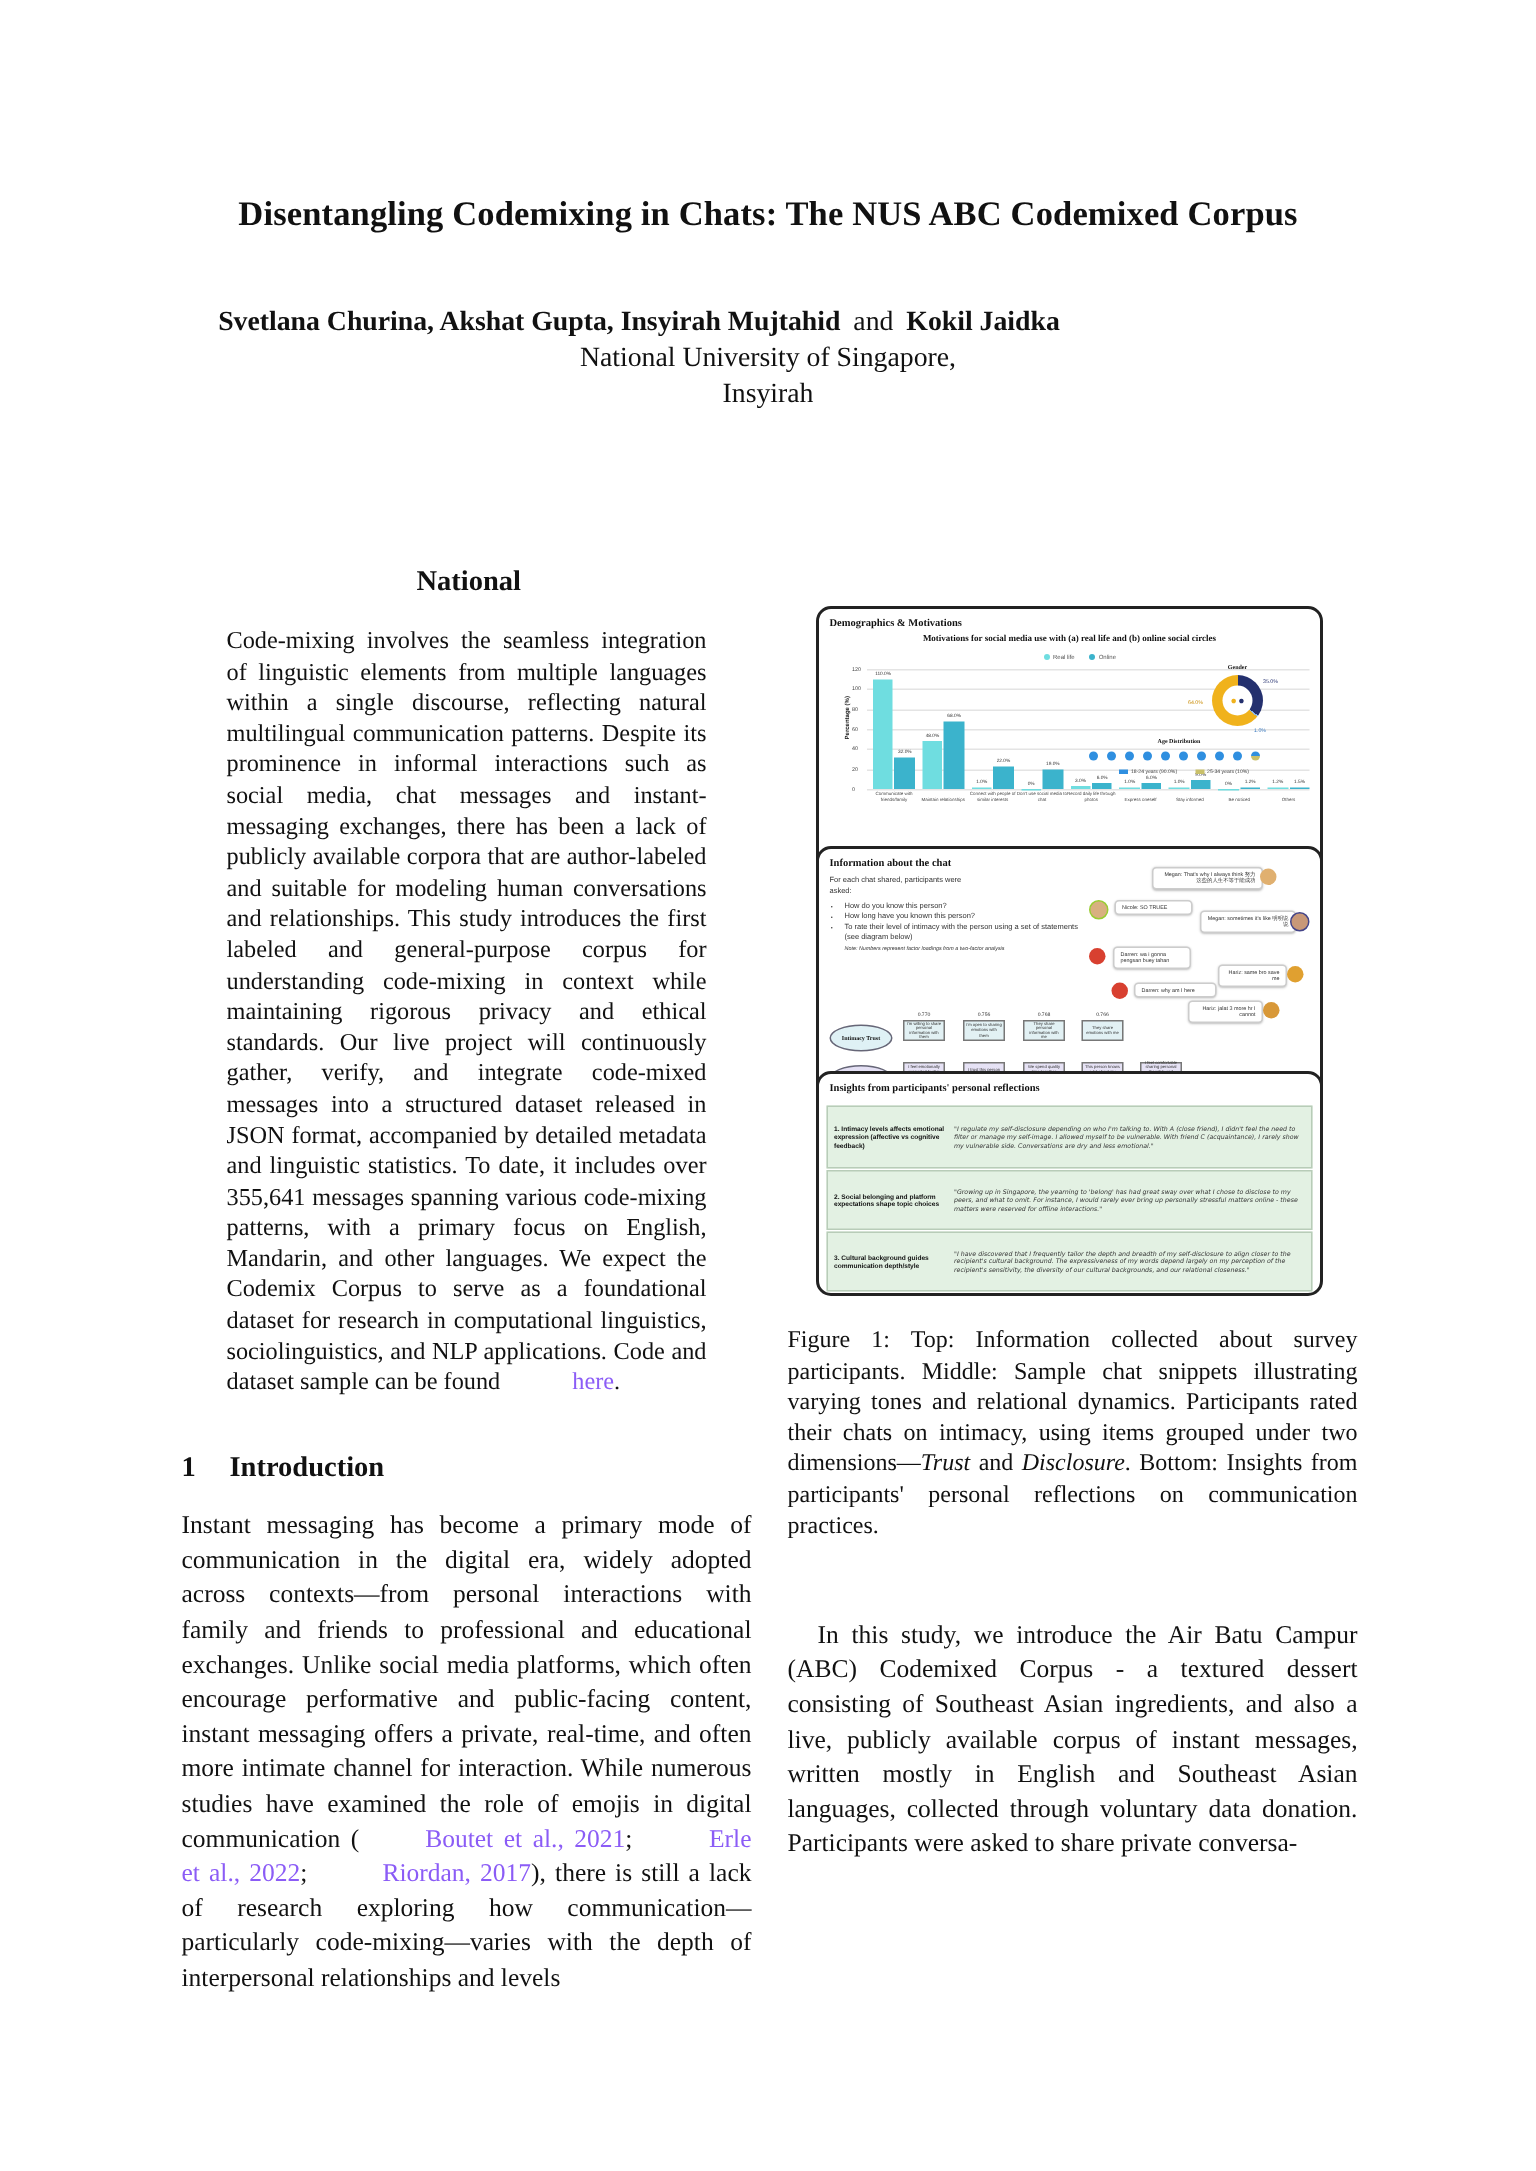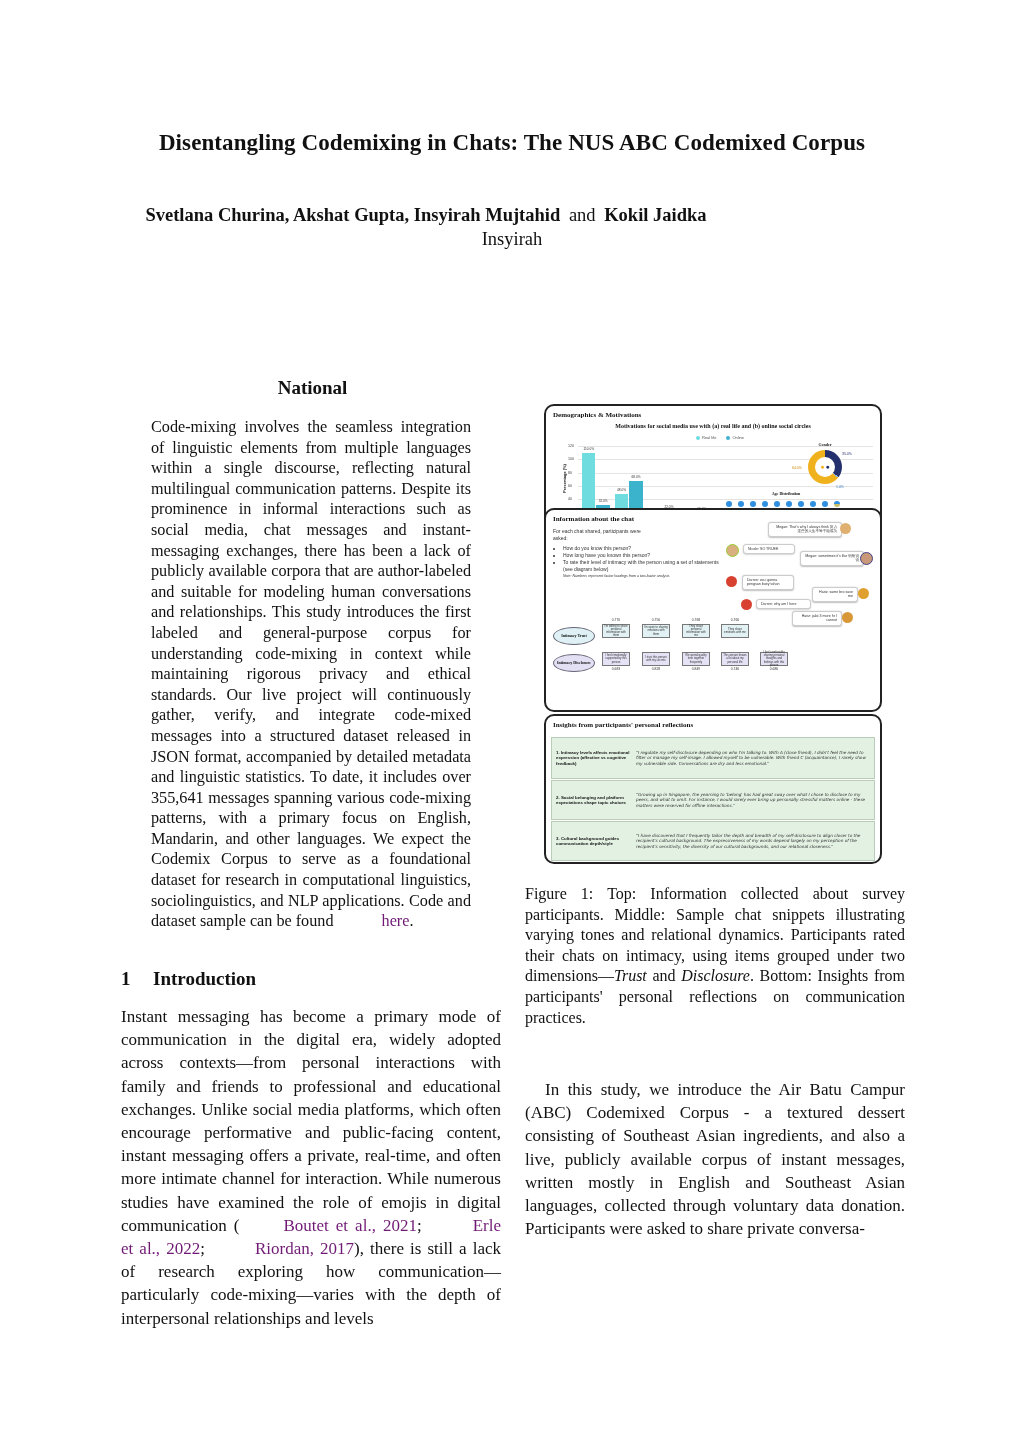--- a/index.html
+++ b/index.html
@@ -4,33 +4,33 @@
 <style>
   html,body{margin:0;padding:0;background:#fff;}
   body{width:1024px;height:1447px;position:relative;font-family:"Liberation Serif","DejaVu Serif",serif;color:#111;overflow:hidden;}
   .abs{position:absolute;}
   .title{left:0;width:1024px;top:130px;text-align:center;font-size:23px;font-weight:bold;letter-spacing:0.1px;}
   .authors{left:0;width:852px;top:203px;text-align:center;font-size:18.5px;line-height:24px;}
   .authors b{font-weight:bold;}
   .affil{left:0;width:1024px;top:227px;text-align:center;font-size:18.5px;line-height:24px;}
   .abs-head{left:120px;width:385px;top:377px;text-align:center;font-size:19px;font-weight:bold;}
   .abstract{left:151px;width:320px;top:417px;font-size:16.2px;line-height:20.6px;text-align:justify;hyphens:manual;}
-  .link{color:#701a75;padding-left:44px;}
+  .link{color:#8b5cf6;padding-left:44px;}
   .sec-head{left:121px;top:968px;font-size:19px;font-weight:bold;}
   .sec-head .num{display:inline-block;width:32px;}
   .intro{left:121px;width:380px;top:1005px;font-size:17px;line-height:23.2px;text-align:justify;}
   .caption{left:525px;width:380px;top:884px;font-size:16px;line-height:20.6px;text-align:justify;}
   .col2{left:525px;width:380px;top:1072px;font-size:17px;line-height:23.2px;text-align:justify;}
   .col2 p{margin:0;}
   .col2 p.ind{text-indent:20px;margin-top:6px;}
 
   
   .panel{position:absolute;left:544px;width:338px;border:2px solid #222;border-radius:10px;background:#fff;box-sizing:border-box;}
   .p1{top:404px;height:180px;}
-  .p2{top:508px;height:204px;padding-left:42px;}
+  .p2{top:564px;height:204px;padding-left:42px;}
   .p3{top:714px;height:150px;}
   .ptitle{position:absolute;left:7px;top:5px;font-size:7px;font-weight:bold;font-family:"Liberation Serif",serif;}
   .ctitle{position:absolute;left:0;width:100%;top:17px;text-align:center;font-size:6px;font-weight:bold;}
   .legend{position:absolute;top:29px;left:150px;font-size:4px;color:#555;display:flex;gap:10px;font-family:"Liberation Sans",sans-serif;}
   .legend .sw{display:inline-block;width:4px;height:4px;border-radius:50%;margin-right:2px;vertical-align:middle;}
   .ylab{position:absolute;left:4px;top:70px;font-size:4px;transform:rotate(-90deg);font-family:"Liberation Sans",sans-serif;font-weight:bold;}
   .chartarea{position:absolute;left:22px;top:38px;width:310px;height:92px;}
   .tick{position:absolute;left:0;font-size:3.6px;color:#444;font-family:"Liberation Sans",sans-serif;}
   .grid{position:absolute;left:10px;right:5px;height:0;border-top:1px solid #e4e4e4;}
   .bars{position:absolute;left:14px;bottom:10px;right:5px;height:80px;display:flex;align-items:flex-end;gap:5px;}
@@ -68,20 +68,21 @@
 </head>
 <body>
 
 <div class="abs title">Disentangling Codemixing in Chats: The NUS ABC Codemixed Corpus</div>
 <div class="abs authors">
   <b>Svetlana Churina, Akshat Gupta, Insyirah Mujtahid</b>
   <span style="margin:0 4px;">and</span>
   <b>Kokil Jaidka</b>
 </div>
 <div class="abs affil">
+  <div>National University of Singapore,</div>
   <div>Insyirah</div>
 </div>
 
 <div class="abs abs-head">National</div>
 <div class="abs abstract">
   <span>Code-mixing involves the seamless integration of linguistic elements from multiple languages within a single discourse, reflecting natural multilingual communication patterns. Despite its prominence in informal interactions such as social media, chat messages and instant-messaging exchanges, there has been a lack of publicly available corpora that are author-labeled and suitable for modeling human conversations and relationships. This study introduces the first labeled and general-purpose corpus for understanding code-mixing in context while maintaining rigorous privacy and ethical standards. Our live project will continuously gather, verify, and integrate code-mixed messages into a structured dataset released in JSON format, accompanied by detailed metadata and linguistic statistics. To date, it includes over 355,641 messages spanning various code-mixing patterns, with a primary focus on English, Mandarin, and other languages. We expect the Codemix Corpus to serve as a foundational dataset for research in computational linguistics, sociolinguistics, and NLP applications. Code and dataset sample can be found</span>
   <span class="link">here</span><span>.</span>
 </div>
 
 <div class="abs sec-head">

